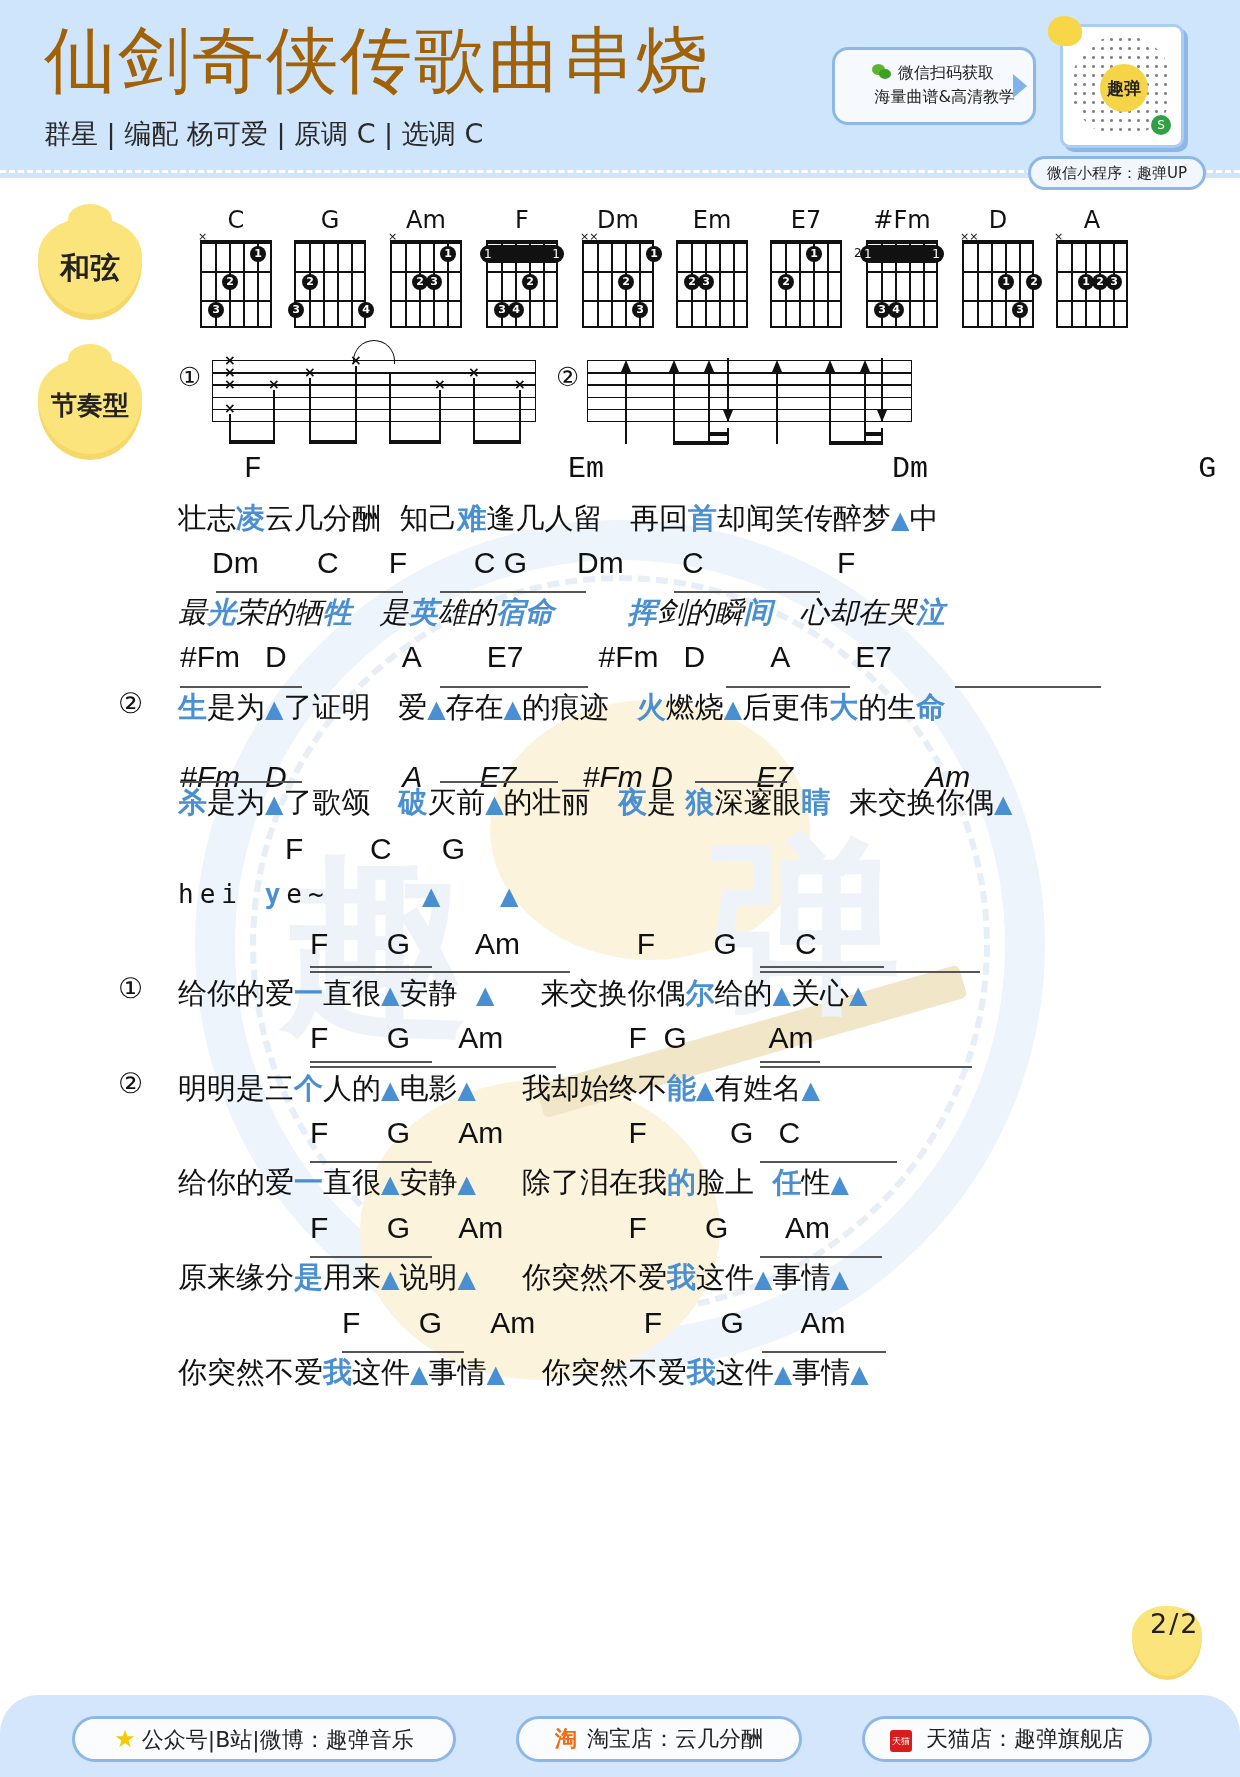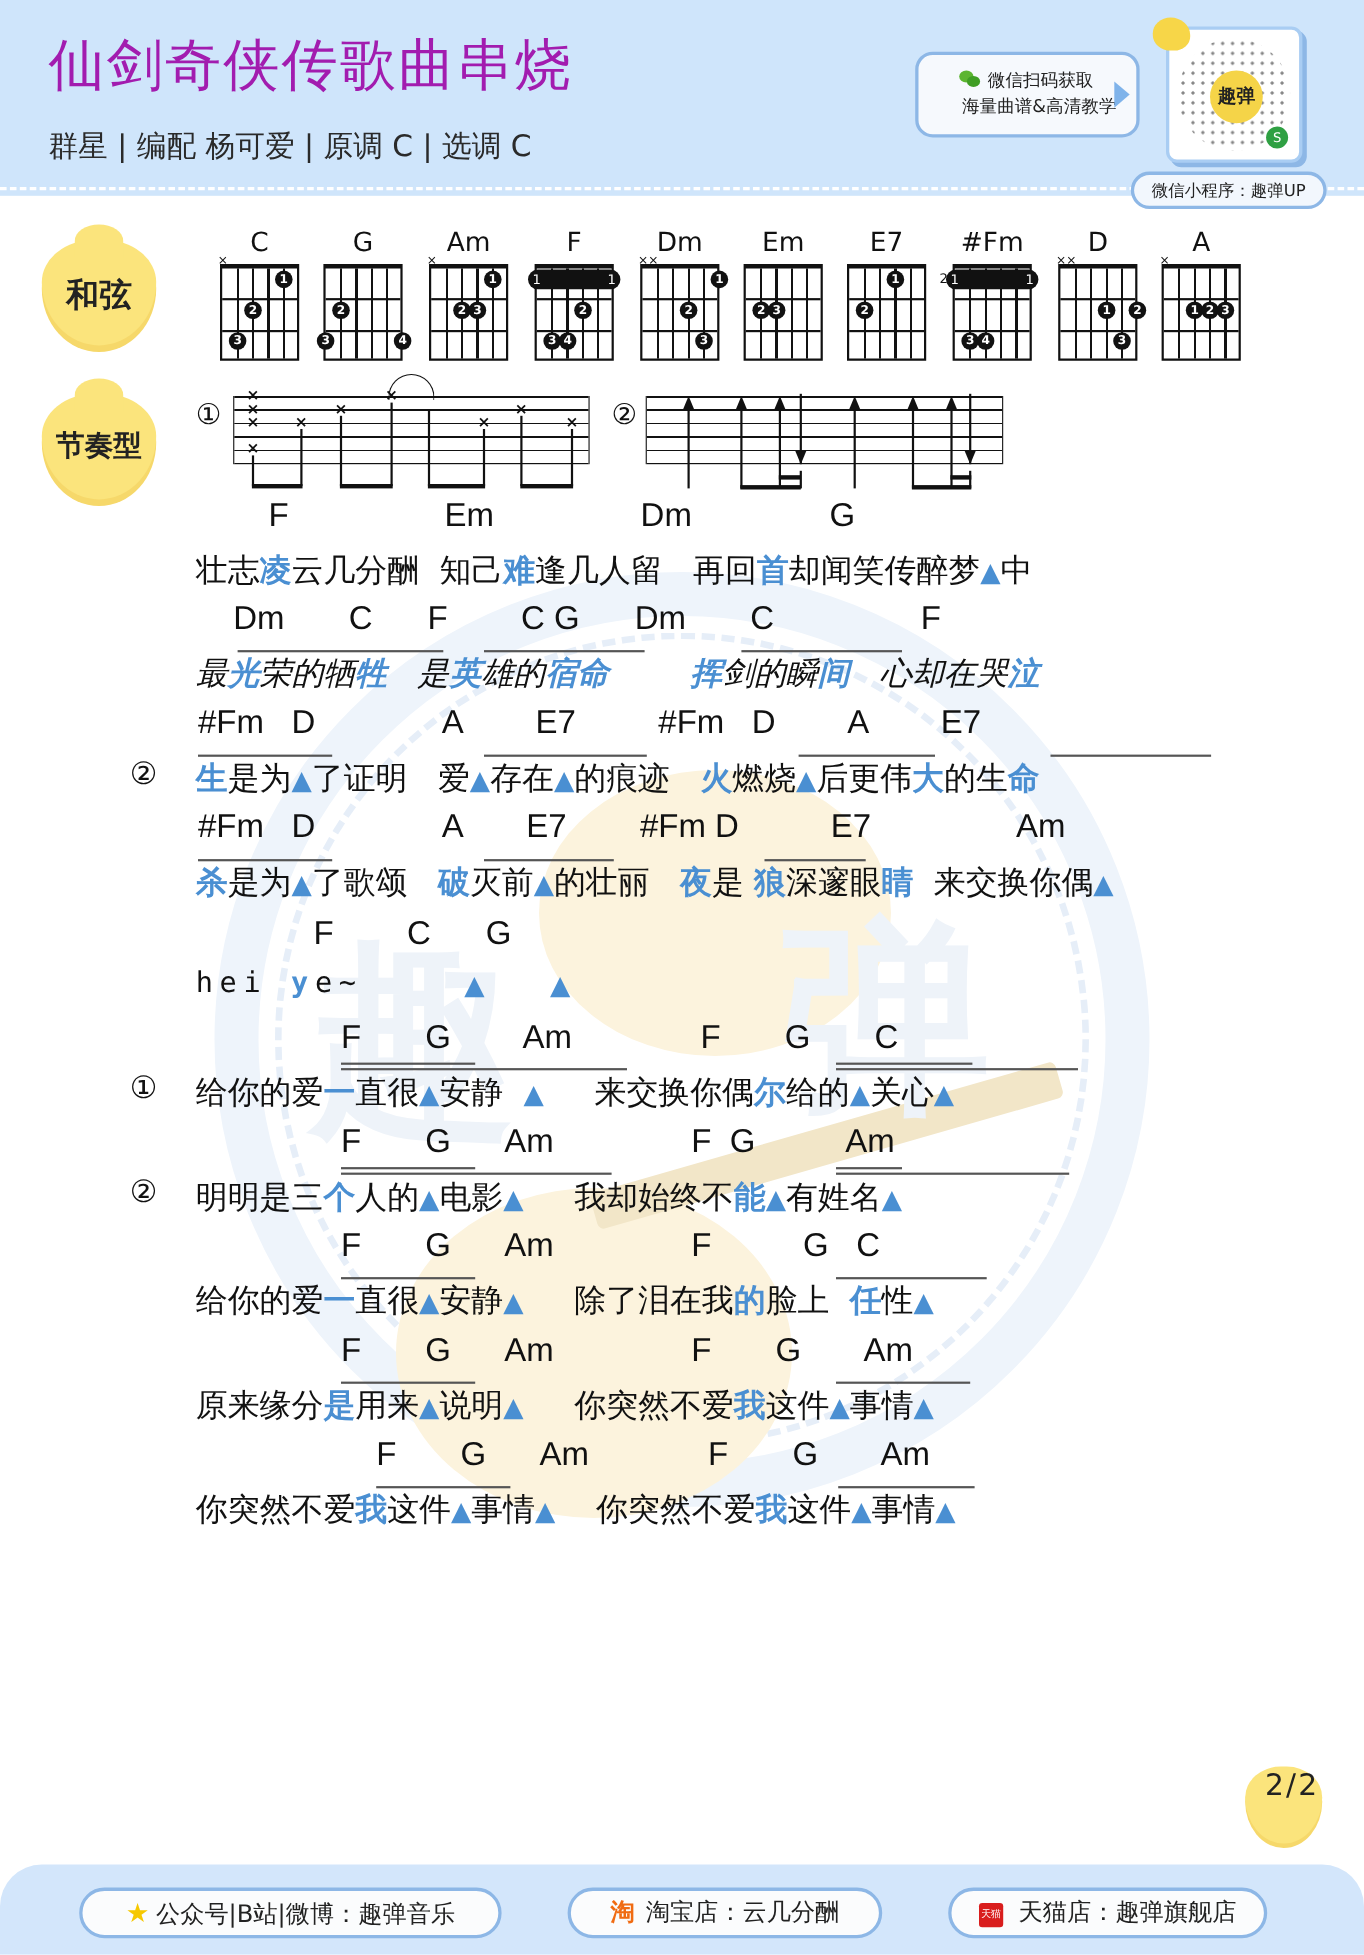--- a/index.html
+++ b/index.html
@@ -2,21 +2,21 @@
 <html><head>
 <meta charset="utf-8">
 <style>
   * { box-sizing: border-box; margin: 0; padding: 0; }
   html, body { width: 1240px; height: 1777px; background: #ffffff; overflow: hidden; }
   body { position: relative; font-family: "DejaVu Sans", "Liberation Sans", sans-serif; color: #1a1a1a; }
 
   
   .header { position: absolute; left: 0; top: 0; width: 1240px; height: 178px; background: #cfe5fb; }
   .header-dash { position: absolute; left: 0; top: 170px; width: 1240px; height: 0; border-top: 3px dashed #ffffff; }
-  .title { position: absolute; left: 44px; top: 10px; font-size: 51px; letter-spacing: 2px; color: #a21caf; font-weight: normal; line-height: 100px; }
+  .title { position: absolute; left: 44px; top: 10px; font-size: 72px; letter-spacing: 2px; color: #a16207; font-weight: normal; line-height: 100px; }
   .subtitle { position: absolute; left: 44px; top: 116px; font-size: 27px; color: #2a2a2a; line-height: 36px; }
 
   .promo { position: absolute; left: 832px; top: 47px; width: 204px; height: 78px; background: #f6f9fd; border: 3px solid #8db7e6; border-radius: 16px; }
   .promo-line { position: absolute; left: 0; width: 180px; text-align: center; font-size: 16px; color: #222; line-height: 22px; }
   .promo-line.l1 { top: 12px; left: 8px; }
   .promo-line.l2 { top: 36px; text-align: right; }
   .wechat-icon { display: inline-block; width: 20px; height: 16px; position: relative; vertical-align: -2px; margin-right: 6px; }
   .wechat-icon::before, .wechat-icon::after { content: ""; position: absolute; border-radius: 50%; background: #5cb531; }
   .wechat-icon::before { left: 0; top: 0; width: 13px; height: 11px; }
   .wechat-icon::after { left: 7px; top: 5px; width: 12px; height: 10px; background: #3f9e24; }
@@ -259,38 +259,38 @@
 <div class="vstem" style="left:864px;top:372px;height:72px;"></div>
 <div class="vstem" style="left:881px;top:358px;height:64px;"></div>
 <div class="arrow-down" style="left:877px;top:410px;"></div>
 <div class="beam" style="left:673px;top:441px;width:55px;"></div>
 <div class="beam" style="left:708px;top:432px;width:20px;"></div>
 <div class="vstem" style="left:727px;top:428px;height:16px;"></div>
 <div class="beam" style="left:829px;top:441px;width:54px;"></div>
 <div class="beam" style="left:864px;top:432px;width:19px;"></div>
 <div class="vstem" style="left:881px;top:428px;height:16px;"></div>
 
-<div class="chordtxt" style="left:244px;top:452px;"><span>F                 Em                Dm               G</span></div>
+<div class="chordtxt" style="left:244px;top:452px;font-family:Liberation Mono, monospace;"><span>F                 Em                Dm               G</span></div>
 <div class="lyric" style="left:178px;top:500px;"><span>壮志</span><span class="hl">凌</span><span>云几分酬  知己</span><span class="hl">难</span><span>逢几人留   再回</span><span class="hl">首</span><span>却闻笑传醉梦</span><span class="tri">▲</span><span>中</span></div>
 
 <div class="chordtxt" style="left:212px;top:546px;"><span>Dm       C      F        C G      Dm       C                F</span></div>
 <div class="uline" style="left:216px;top:591px;width:187px;"></div>
 <div class="uline" style="left:440px;top:591px;width:146px;"></div>
 <div class="uline" style="left:674px;top:591px;width:146px;"></div>
 <div class="lyric" style="left:178px;top:594px;font-style:italic;"><span>最</span><span class="hl">光</span><span>荣的牺</span><span class="hl">牲</span><span>   是</span><span class="hl">英</span><span>雄的</span><span class="hl">宿命</span><span>        </span><span class="hl">挥</span><span>剑的瞬</span><span class="hl">间</span><span>   心却在哭</span><span class="hl">泣</span></div>
 
 <div class="chordtxt" style="left:180px;top:640px;"><span>#Fm   D              A        E7         #Fm   D        A        E7</span></div>
 <div class="uline" style="left:180px;top:686px;width:122px;"></div>
 <div class="uline" style="left:440px;top:686px;width:148px;"></div>
 <div class="uline" style="left:726px;top:686px;width:124px;"></div>
 <div class="uline" style="left:955px;top:686px;width:146px;"></div>
 <div class="marker" style="left:118px;top:687px;">②</div>
 <div class="lyric" style="left:178px;top:689px;"><span></span><span class="hl">生</span><span>是为</span><span class="tri">▲</span><span>了证明   爱</span><span class="tri">▲</span><span>存在</span><span class="tri">▲</span><span>的痕迹   </span><span class="hl">火</span><span>燃烧</span><span class="tri">▲</span><span>后更伟</span><span class="hl">大</span><span>的生</span><span class="hl">命</span></div>
 
-<div class="chordtxt" style="left:180px;top:735px;"><span>#Fm   D              A       E7        #Fm D          E7                Am</span></div>
+<div class="chordtxt" style="left:180px;top:760px;font-style:italic;"><span>#Fm   D              A       E7        #Fm D          E7                Am</span></div>
 <div class="uline" style="left:180px;top:781px;width:122px;"></div>
 <div class="uline" style="left:440px;top:781px;width:118px;"></div>
 <div class="uline" style="left:695px;top:781px;width:92px;"></div>
 <div class="lyric" style="left:178px;top:784px;"><span></span><span class="hl">杀</span><span>是为</span><span class="tri">▲</span><span>了歌颂   </span><span class="hl">破</span><span>灭前</span><span class="tri">▲</span><span>的壮丽   </span><span class="hl">夜</span><span>是 </span><span class="hl">狼</span><span>深邃眼</span><span class="hl">睛</span><span>  来交换你偶</span><span class="tri">▲</span></div>
 
 <div class="chordtxt" style="left:285px;top:832px;"><span>F        C      G</span></div>
 <div class="lyric mono" style="left:178px;top:876px;"><span>hei </span><span class="hl">y</span><span>e~</span></div>
 <div class="lyric" style="left:422px;top:876px;"><span class="tri">▲</span></div>
 <div class="lyric" style="left:500px;top:876px;"><span class="tri">▲</span></div>
 

